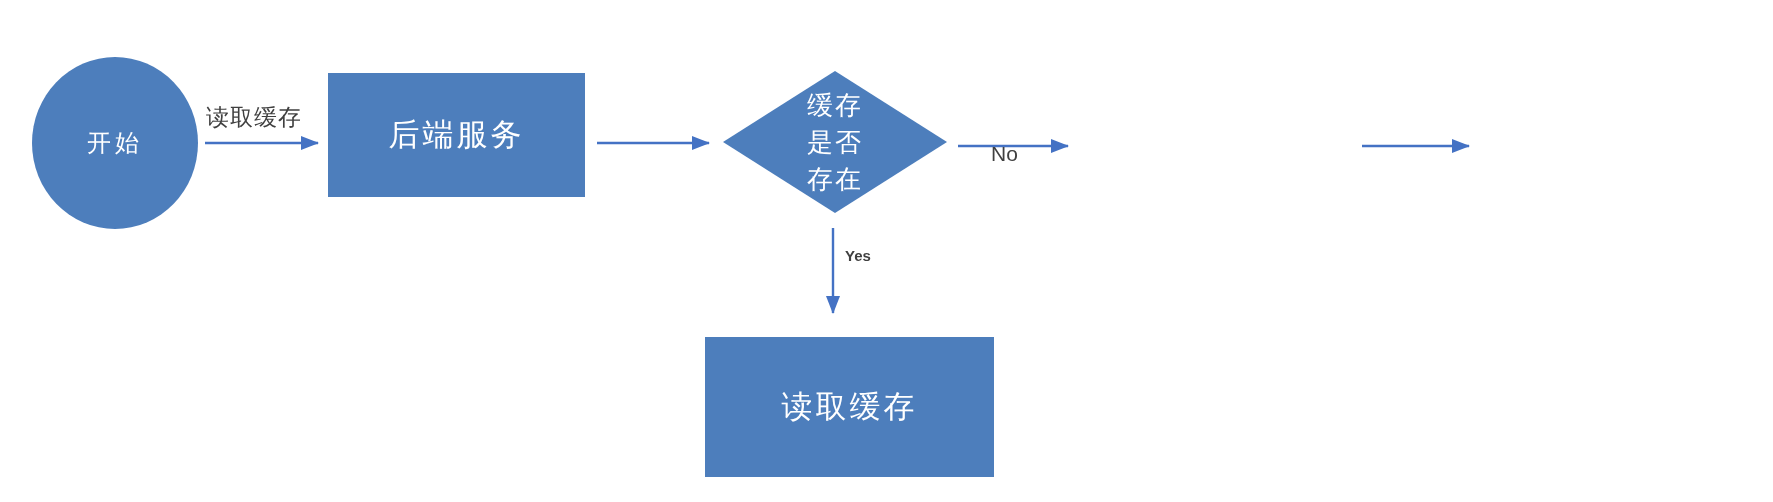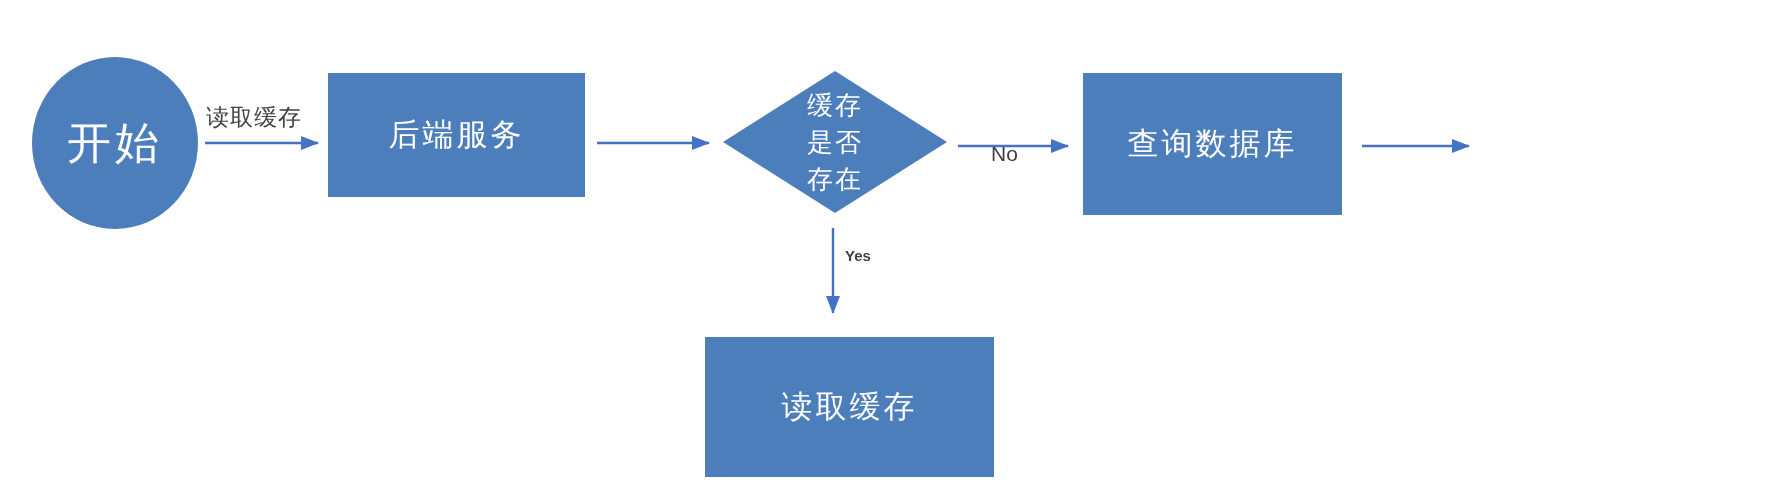--- a/index.html
+++ b/index.html
@@ -23,21 +23,21 @@
     color: var(--node-text, #ffffff);
     display: flex;
     align-items: center;
     justify-content: center;
   }
   .node .lbl { display: block; }
   .circle {
     left: 32px; top: 57px;
     width: 166px; height: 172px;
     border-radius: 50%;
-    font-size: 44px;
+    font-size: 24px;
     letter-spacing: 4px;
   }
   .rect { font-size: 31px; letter-spacing: 3px; }
   .rect.backend    { left: 328px;  top: 73px;  width: 257px; height: 124px; }
   .rect.query-db   { left: 1083px; top: 73px;  width: 259px; height: 142px; }
   .rect.load-cache { left: 1488px; top: 76px;  width: 257px; height: 141px; }
   .rect.read-cache { left: 705px;  top: 337px; width: 289px; height: 140px; }
   .diamond {
     left: 723px; top: 71px;
     width: 224px; height: 142px;
@@ -95,23 +95,20 @@
 
   <div class="node diamond">
     <div class="shape"></div>
     <div class="lines">
       <span>缓存</span>
       <span>是否</span>
       <span>存在</span>
     </div>
   </div>
 
-  <div class="node rect query-db">
-    <span class="lbl">查询数据库</span>
-  </div>
 
 
   <div class="node rect read-cache">
     <span class="lbl">读取缓存</span>
   </div>
 
   <div class="edge-label query-dish">读取缓存</div>
   <div class="edge-label no">No</div>
   <div class="edge-label yes">Yes</div>
 

